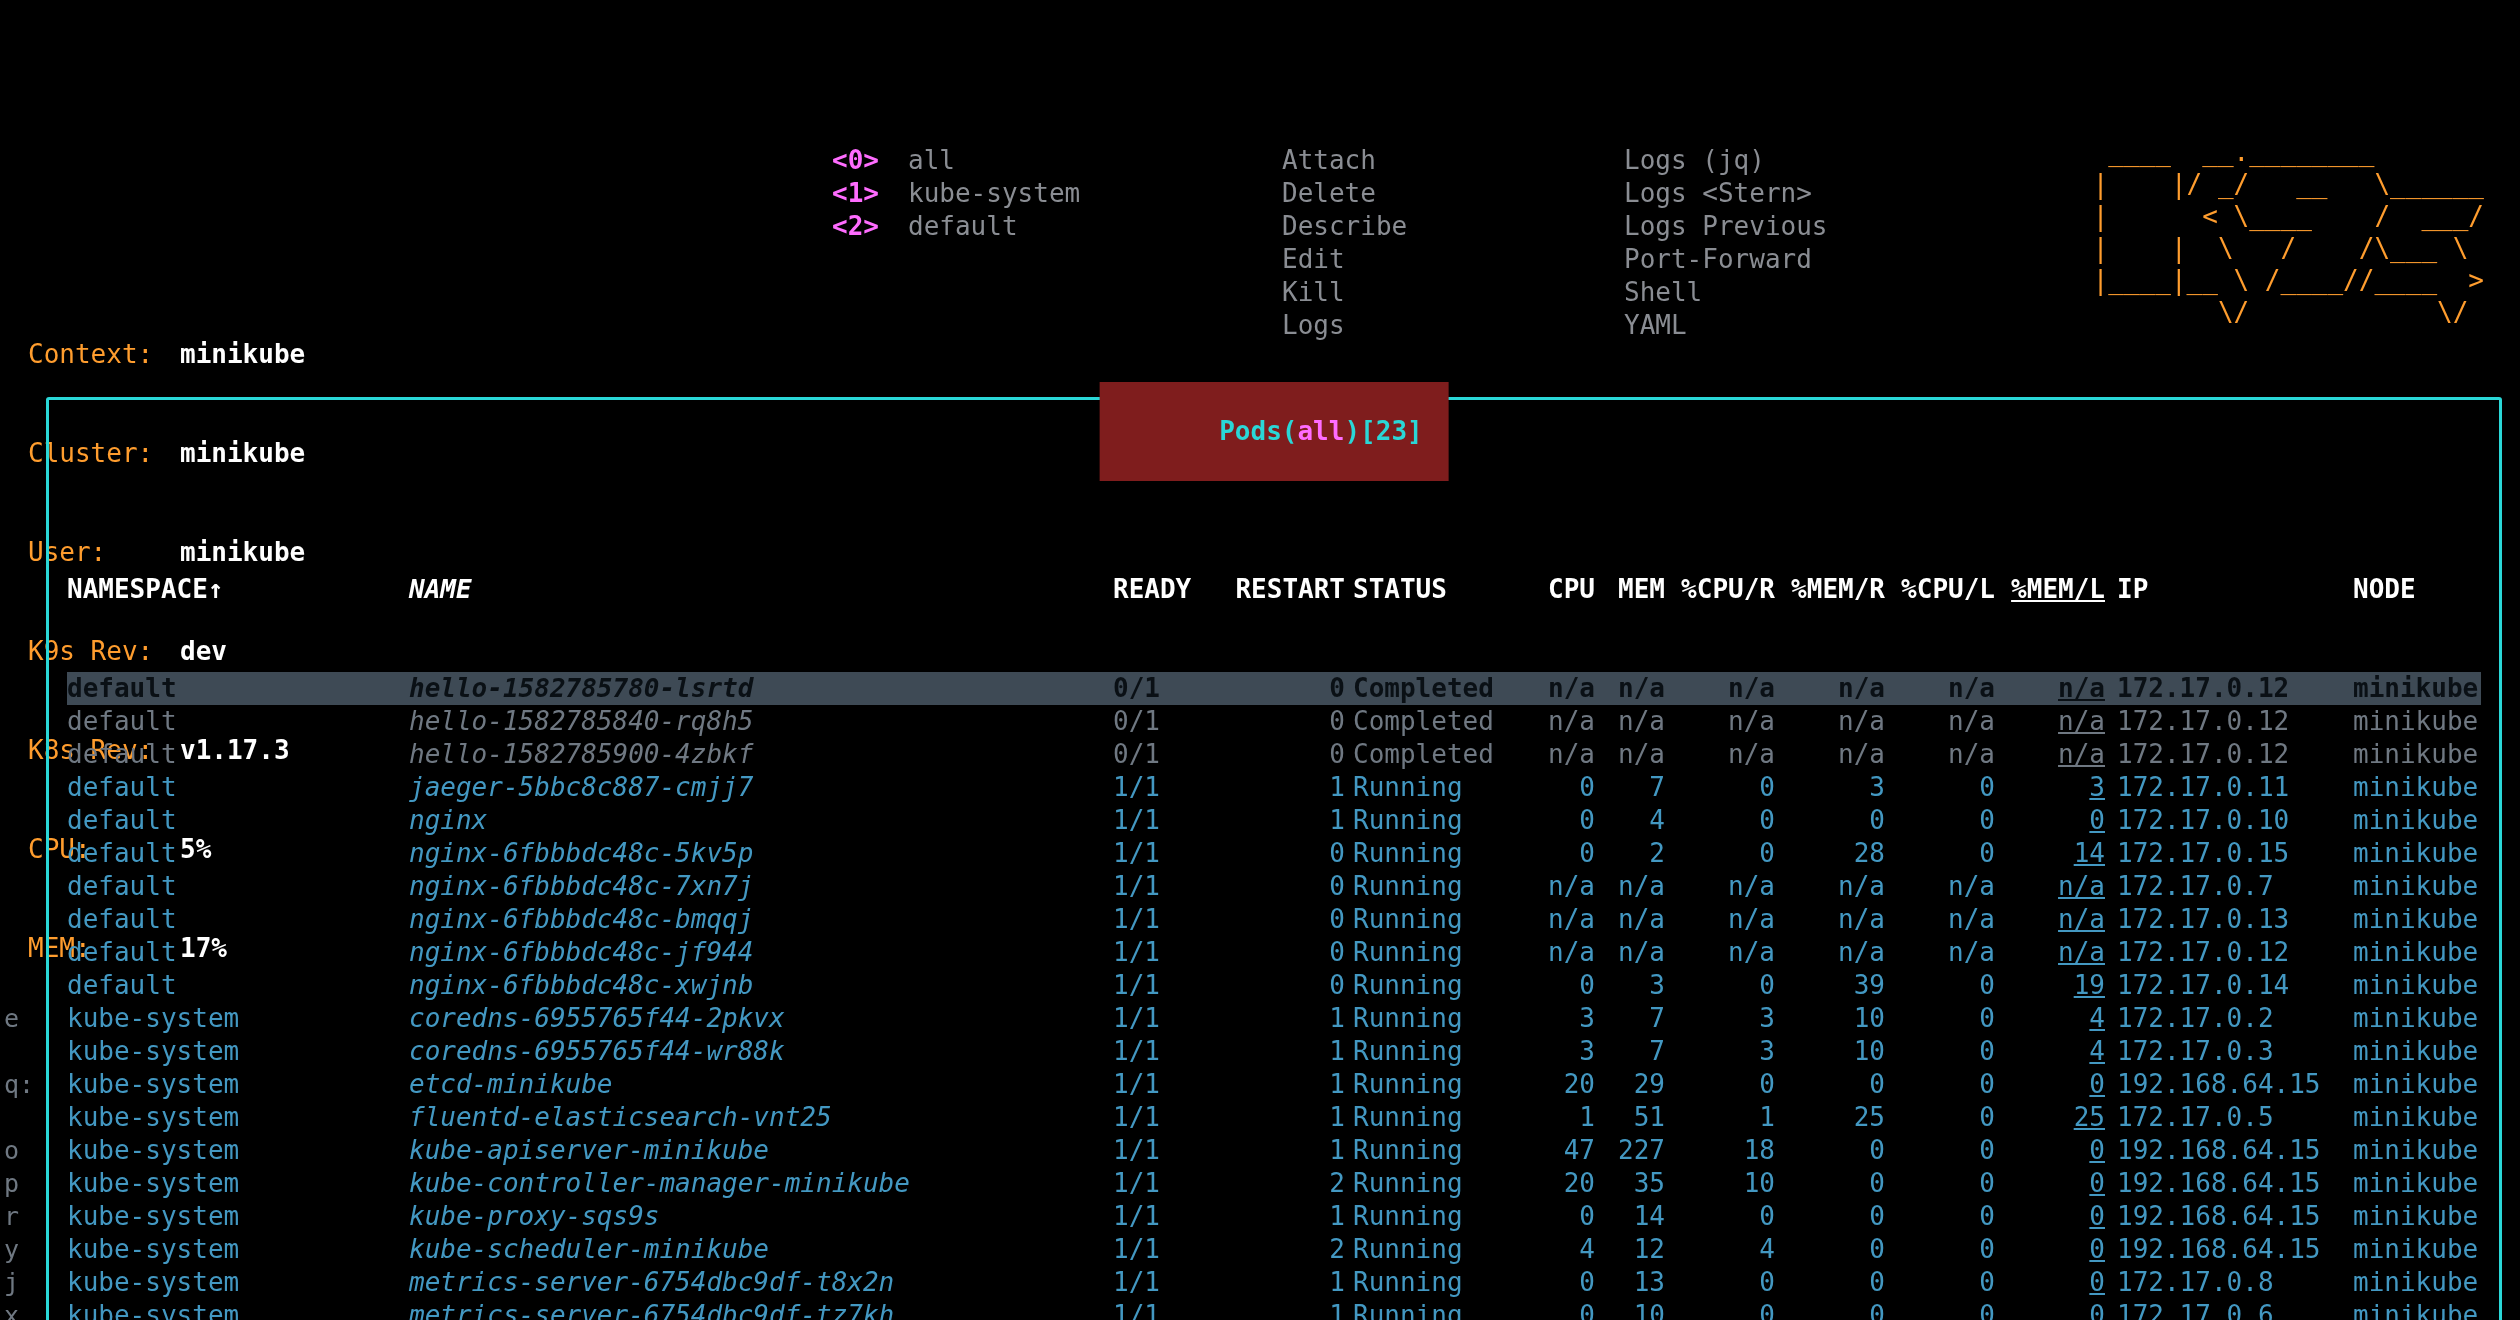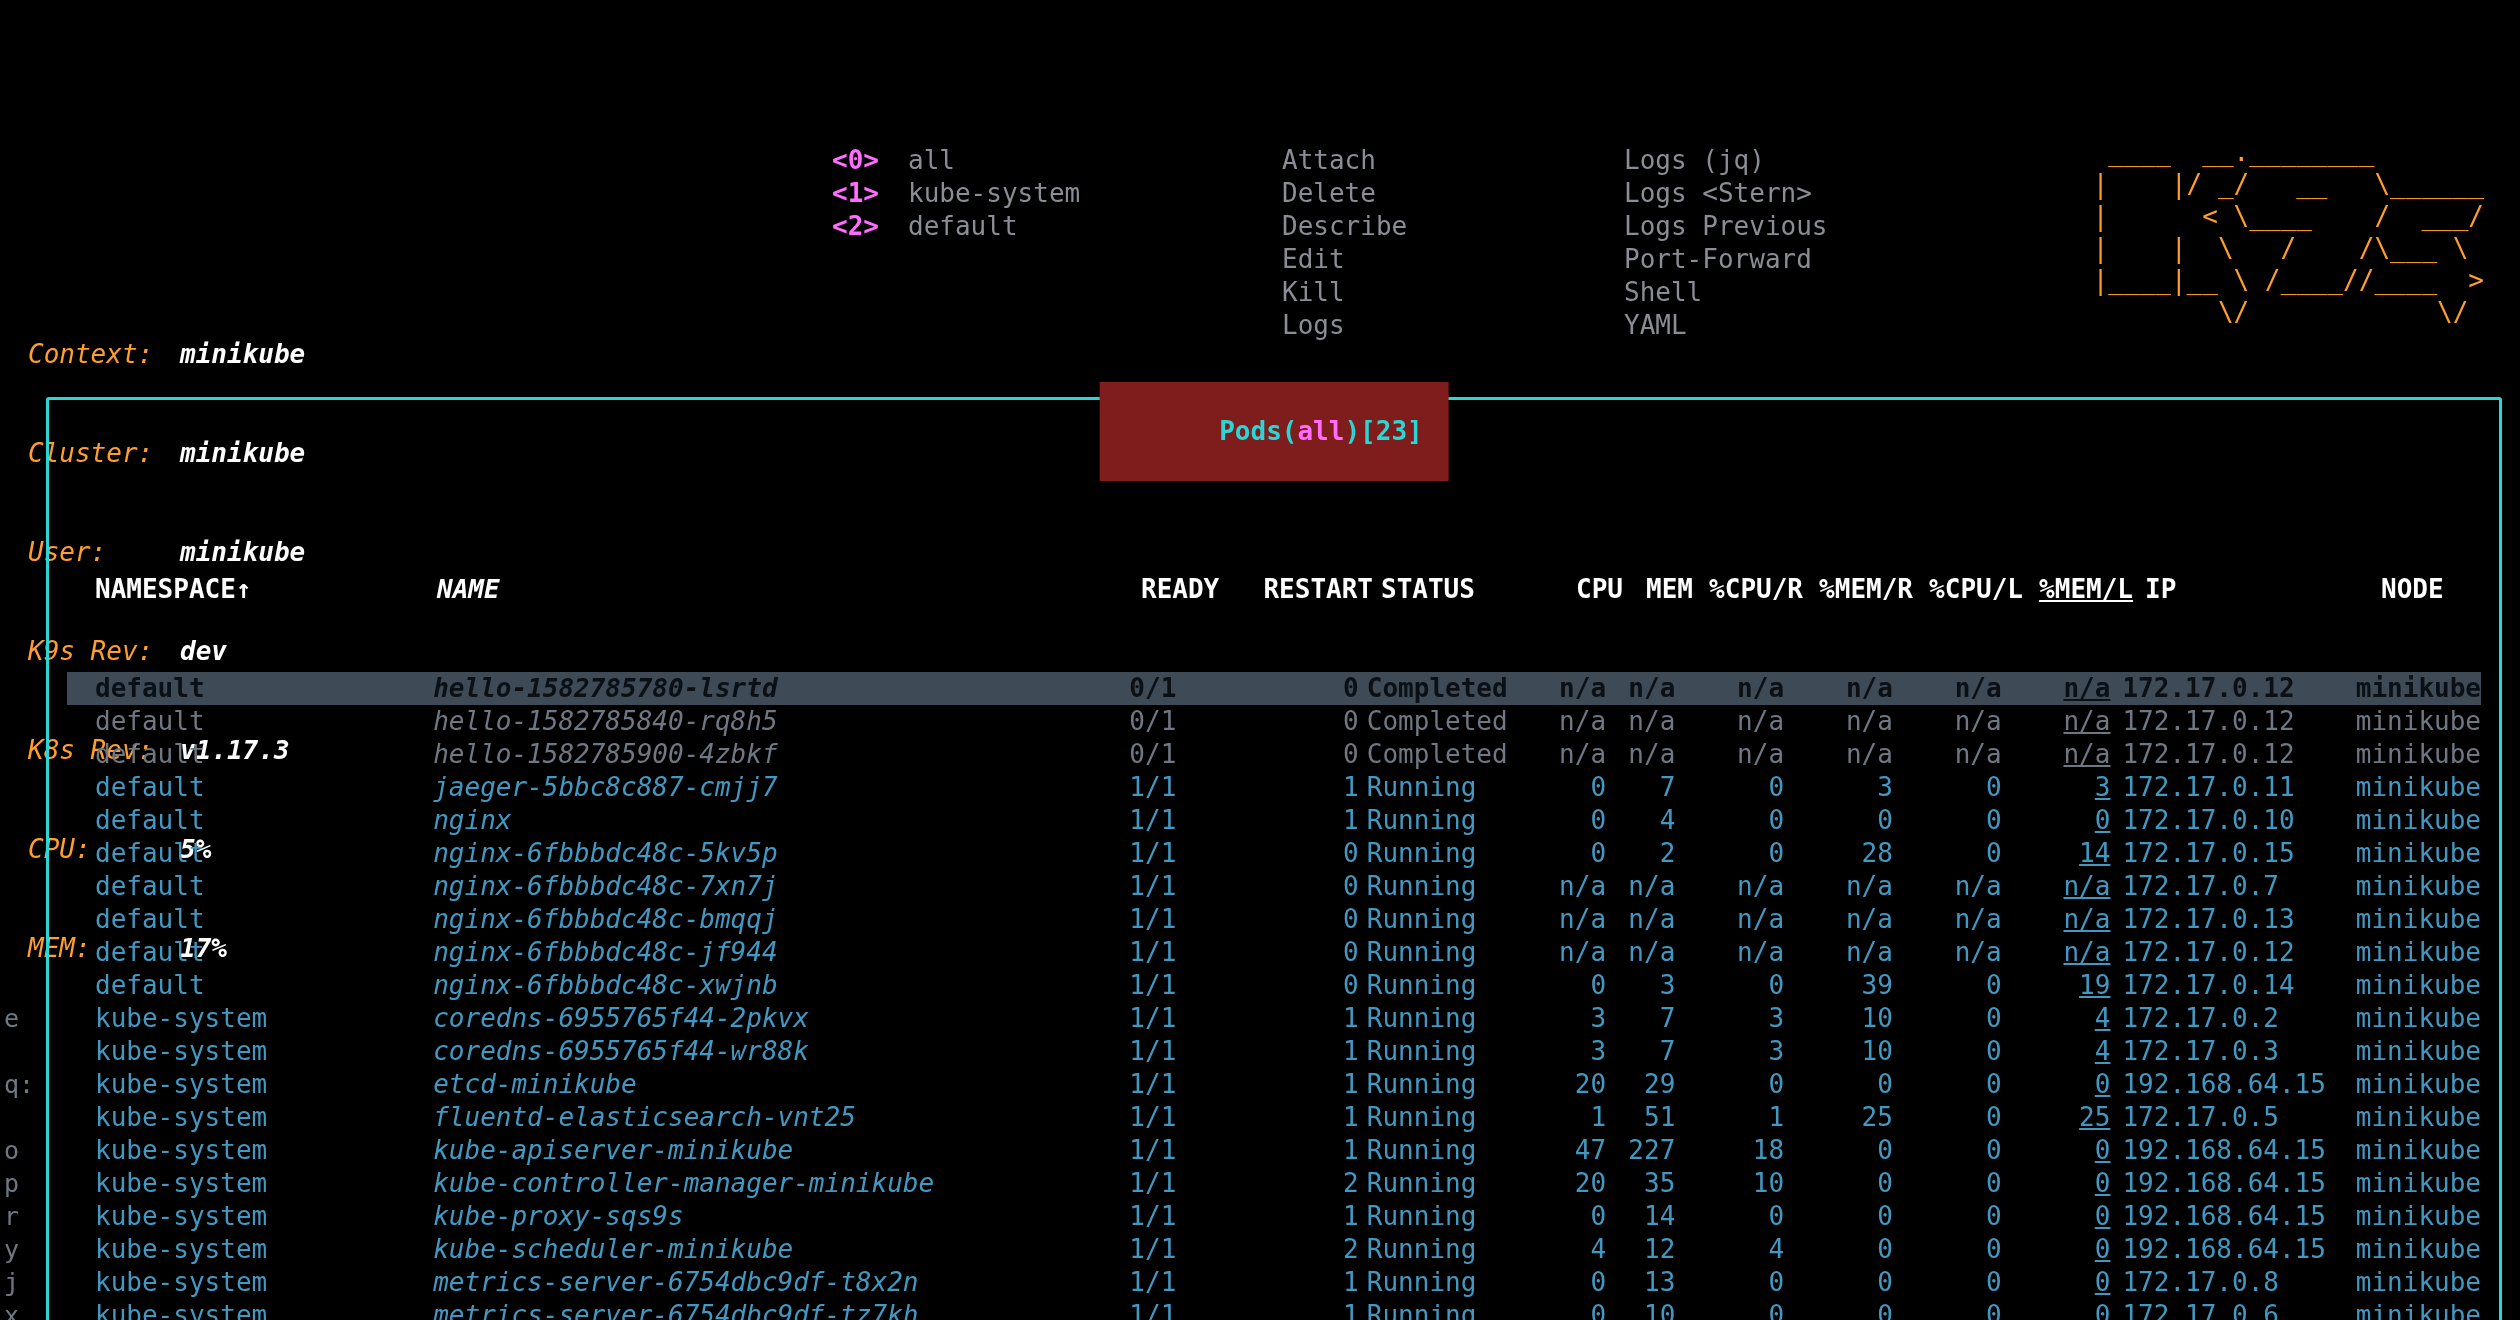--- a/index.html
+++ b/index.html
@@ -16,21 +16,21 @@
   .white  { color:#ffffff; font-weight:bold; }
   .magenta{ color:#ff6cff; font-weight:bold; }
   .grey   { color:#8a8d93; }
   .cyan   { color:#1fc3ff; font-weight:bold; }
   .dimblue{ color:#4398c2; }
   .teal-b { color:#2ad7d7; font-weight:bold; }
 
   .screen { position:relative; padding:8px 0 0 28px; }
 
   
-  .hdr-row { display:flex;font-style:italic; }
+  .hdr-row { display:flex; }
   .hdr-label { width:152px; }
 
   .help-box { position:absolute; top:12px; display:flex; }
   .help-col { margin-right:10px; }
 
   .logo { position:absolute; top:4px; right:36px; color:#ff9d2e; font-size:26px; line-height:32px; white-space:pre; }
 
   
   .panel {
     position:absolute;
@@ -47,21 +47,21 @@
 
   .table { padding:8px 18px 0 18px; }
   .th-row { display:flex; color:#ffffff; font-weight:bold; }
   .td-row { display:flex; }
   .sel    { background:#3e4a55; color:#0a1015; font-weight:bold; }
   .sel .dimblue, .sel span { color:#0a1015; }
   .dim-row .dimblue { color:#6f7882; }
   .dim-row span { color:#6f7882; }
 
   
-  .c-ns     { width:342px;margin-left:28px; }
+  .c-ns     { width:342px; }
   .c-name   { width:704px;font-style:italic; }
   .c-ready  { width:110px; text-align:left; }
   .c-restart{ width:130px; text-align:right; padding-right:8px;}
   .c-status { width:174px; }
   .c-cpu    { width:68px;  text-align:right; }
   .c-mem    { width:70px;  text-align:right; }
   .c-cpur   { width:110px; text-align:right; }
   .c-memr   { width:110px; text-align:right; }
   .c-cpul   { width:110px; text-align:right; }
   .c-meml   { width:110px; text-align:right;text-decoration:underline; }

